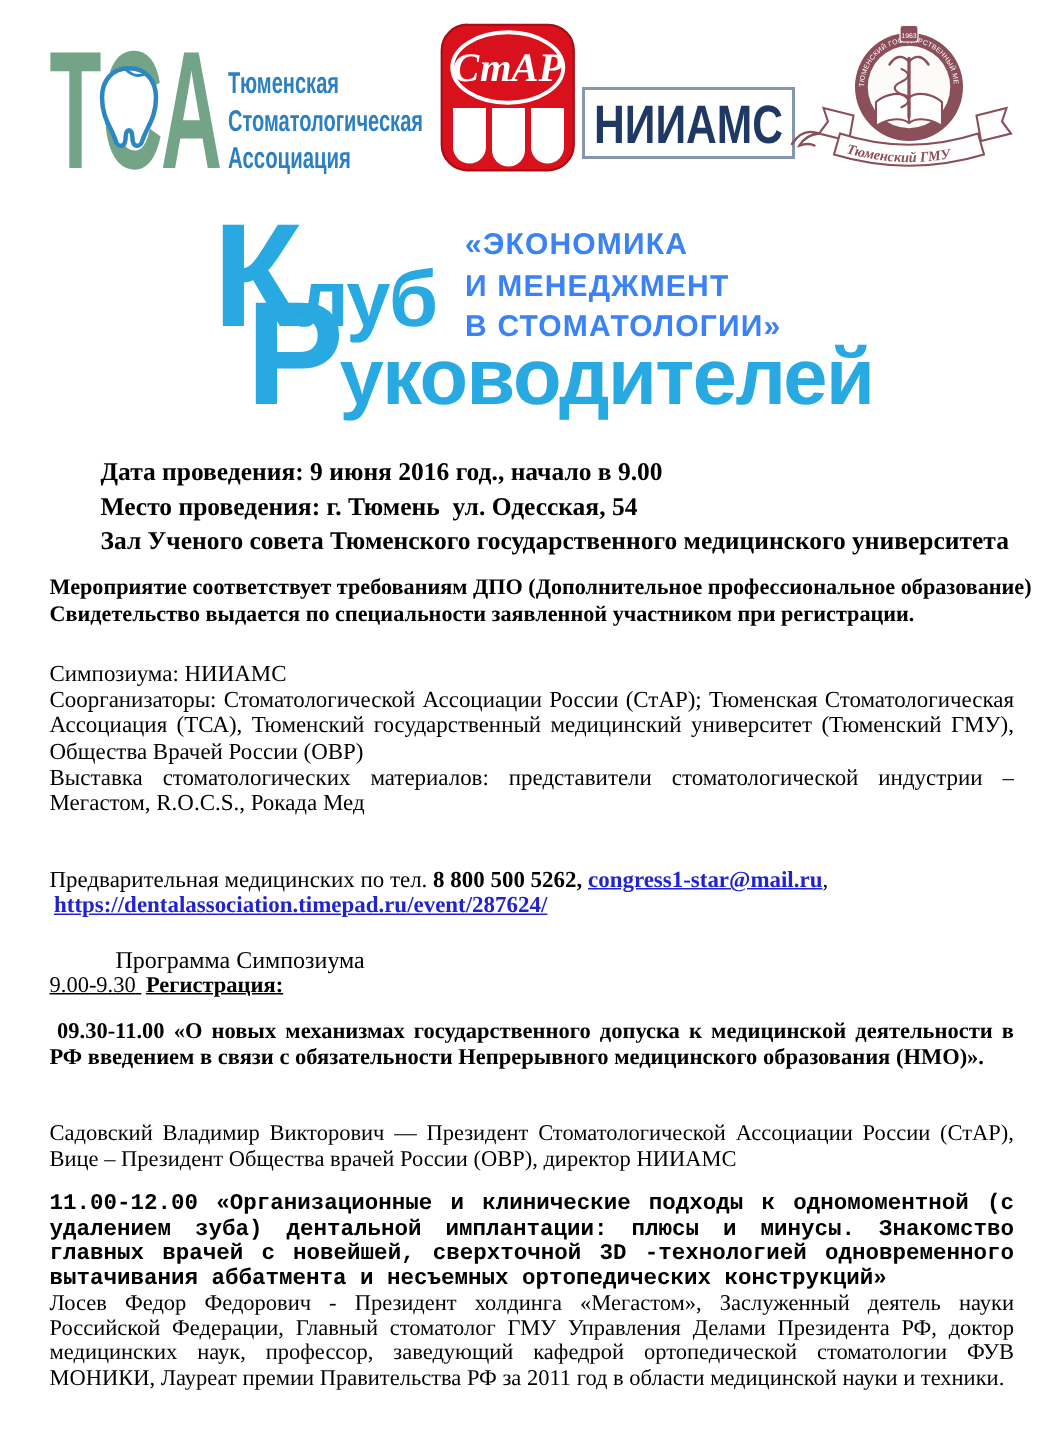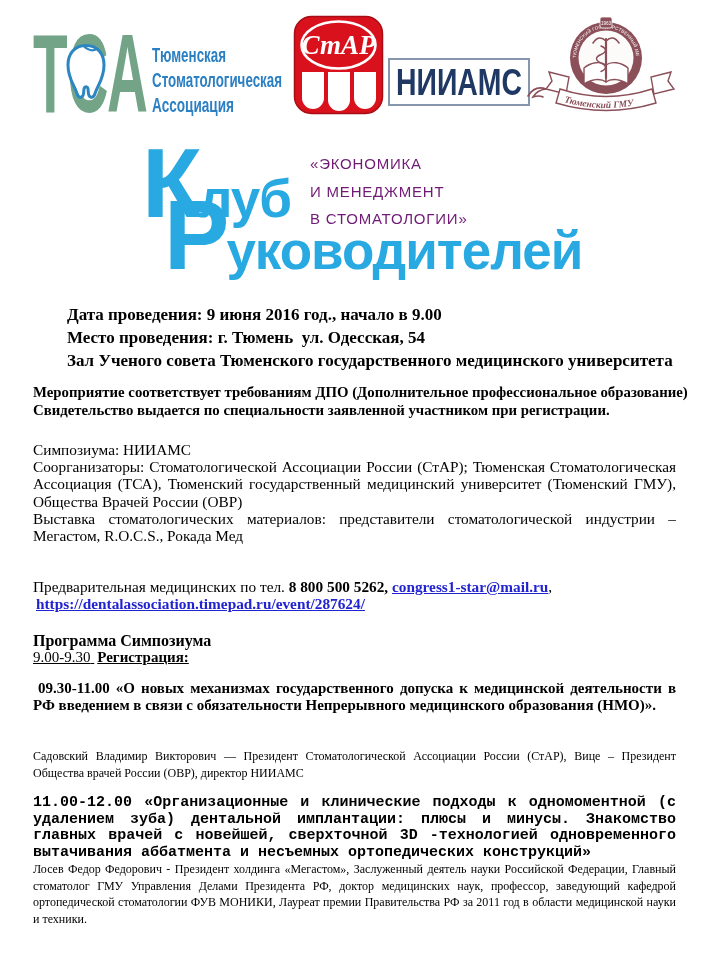--- a/index.html
+++ b/index.html
@@ -13,38 +13,38 @@
   #swoosh{left:527px;top:83px;}
   #tgmu-logo{left:543px;top:12px;}
   
   .title-line{position:absolute;line-height:1;white-space:nowrap;color:#29a9e1;
               font-family:"Liberation Sans",sans-serif;font-weight:bold;}
   #title-line1{left:142px;top:134px;}
   #title-line2{left:164px;top:186px;}
   .big-initial{font-size:98px;letter-spacing:-3px;}
   .title-rest{font-size:53px;letter-spacing:-1px;}
   #subtitle{position:absolute;left:310px;top:150px;
-            font-family:"Liberation Sans",sans-serif;font-weight:normal;
-            font-size:15px;line-height:27.5px;letter-spacing:0.8px;color:#701a75;}
+            font-family:"Liberation Sans",sans-serif;font-weight:bold;
+            font-size:20px;line-height:27.5px;letter-spacing:0.8px;color:#3b82f6;}
   
   #content{position:absolute;left:33px;top:303px;width:643px;font-size:15.5px;}
   .blk{margin:0;}
   .bold{font-weight:bold;}
   .nowrap{white-space:nowrap;}
   .pre{white-space:pre;}
   .just{text-align:justify;}
   #event-block{font-size:17px;line-height:23px;font-weight:bold;margin-bottom:12px;margin-left:34px;}
   #dpo-block{font-size:14.8px;line-height:17.5px;font-weight:bold;margin-bottom:22px;}
   #egis-block{font-size:15.3px;line-height:17.2px;margin-bottom:34px;}
   #reg-block{font-size:15.3px;line-height:17px;margin-bottom:20px;}
   a.link{color:#2122d0;font-weight:bold;text-decoration:underline;text-align:right;}
-  #program-heading{font-size:16px;line-height:17px;font-weight:bold;}
+  #program-heading{font-size:16px;line-height:17px;font-weight:normal;margin-left:44px;}
   #program-regline{font-size:15px;line-height:17px;margin-bottom:14px;text-decoration:underline;}
   .prog-item{font-size:15px;line-height:16.5px;font-weight:bold;}
-  .prog-speaker{font-size:12px;line-height:16.5px;font-weight:normal;}
+  .prog-speaker{font-size:15px;line-height:16.5px;font-weight:normal;}
   #item1{margin-bottom:35px;text-indent:5px;}
   #speaker1{margin-bottom:14px;}
   #item2{margin-bottom:0;font-family:Liberation Mono, monospace;}
   svg text{font-family:"Liberation Sans",sans-serif;}
   .serif-script{font-family:"Liberation Serif",serif;font-style:italic;font-weight:bold;}
 </style>
 </head>
 <body>
 
 <div id="page">

